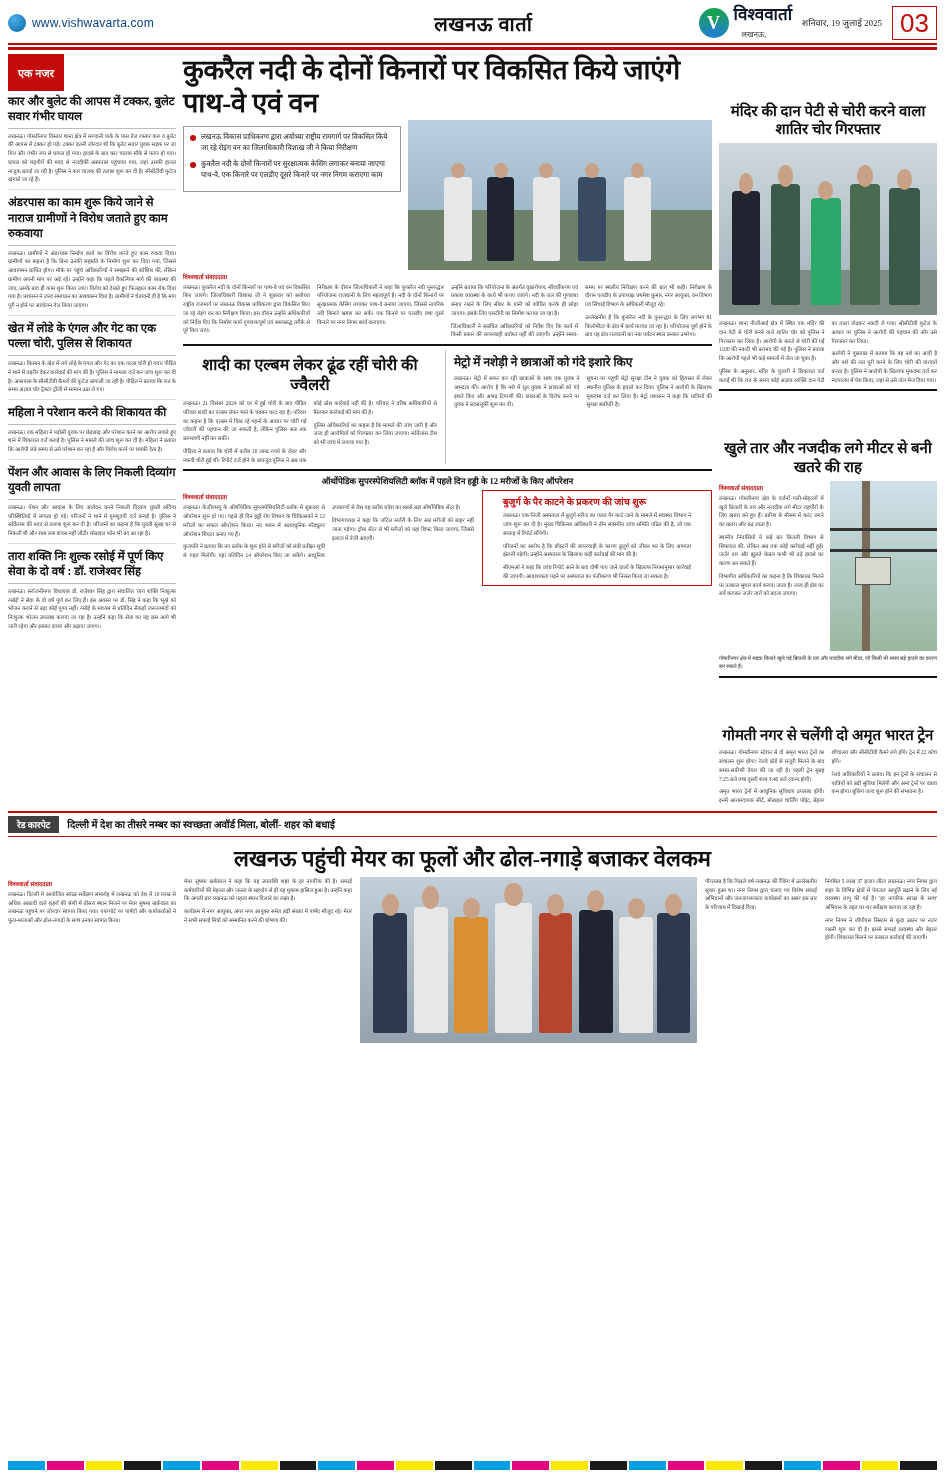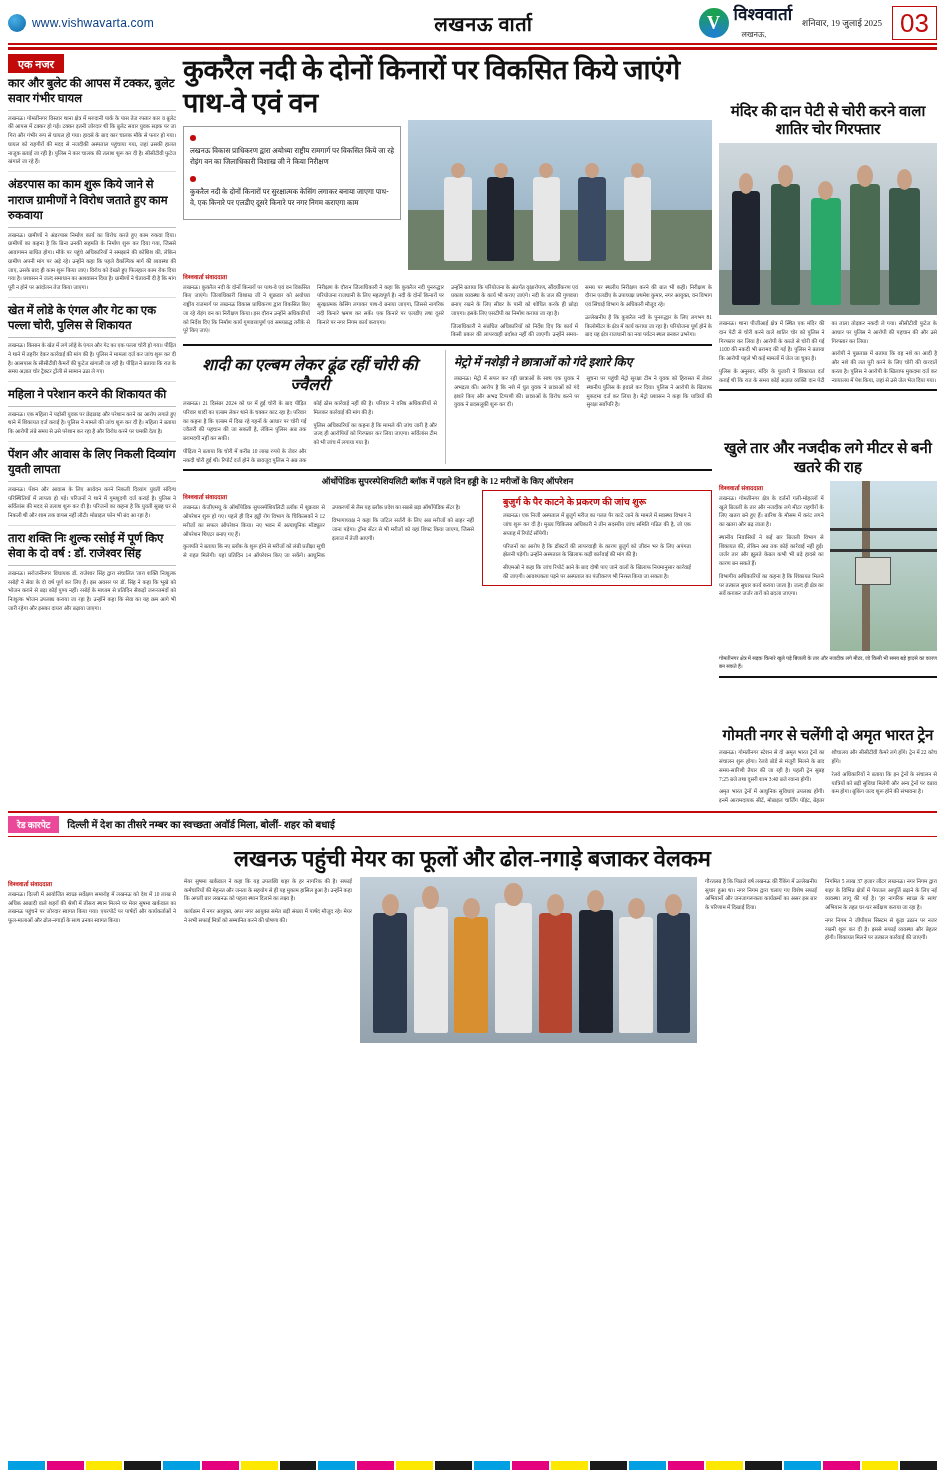--- a/index.html
+++ b/index.html
@@ -23,50 +23,50 @@
 
   .rulebar{height:3px;background:#c20a0a;margin:2px 0 4px 0;}
 
   
   .grid{display:flex;gap:7px;}
   .col-left{width:168px;}
   .col-mid{flex:1;}
   .col-right{width:218px;}
 
   
-  .ek-nazar{display:inline-block;background:#c20a0a;color:#fff;font-size:11px;font-weight:bold;padding:2px 10px;margin-bottom:3px;}
+  .ek-nazar{display:inline-block;background:#c20a0a;color:#fff;font-size:11px;font-weight:bold;padding:11px 10px;margin-bottom:3px;}
   .lb-head{font-size:11.5px;font-weight:bold;line-height:1.35;color:#111;border-bottom:1px solid #bbb;padding-bottom:3px;margin-bottom:3px;}
   .lb-body{font-size:5.4px;line-height:1.62;text-align:justify;color:#333;border-bottom:1px solid #ddd;padding-bottom:5px;margin-bottom:5px;}
   .lb-body.last{border-bottom:none;}
 
   
   .main-head{font-size:27px;font-weight:bold;line-height:1.22;color:#111;letter-spacing:-.2px;}
   .kicker-box{border:1px solid #999;padding:5px 6px;margin:6px 0;font-size:7.2px;line-height:1.6;}
-  .kicker-row{display:flex;gap:5px;margin-bottom:4px;flex-direction:column;}
+  .kicker-row{display:flex;gap:5px;margin-bottom:4px;}
   .dot{width:6px;height:6px;border-radius:50%;background:#c20a0a;flex:0 0 6px;margin-top:3px;}
   .byline{font-size:6px;font-weight:bold;color:#c20a0a;margin:3px 0 2px;}
 
   .cols2{column-count:2;column-gap:7px;}
   .cols4{column-count:4;column-gap:7px;}
   .body-txt{font-size:5.4px;line-height:1.62;text-align:justify;color:#333;}
 
   .photo{background:#9fb2c4;position:relative;overflow:hidden;}
   .photo.p1{height:150px;}
-  .sub-head{font-size:16px;font-weight:bold;line-height:1.25;text-align:center;margin:5px 0 4px;font-style:italic;}
+  .sub-head{font-size:16px;font-weight:bold;line-height:1.25;text-align:center;margin:5px 0 4px;}
   .sub-head.left{text-align:left;}
   .sec-rule{border-top:2px solid #111;margin:5px 0 4px;}
 
   .r-head{font-size:15px;font-weight:bold;line-height:1.25;text-align:center;margin-top:48px;}
   .cap{font-size:5.2px;line-height:1.6;color:#333;text-align:justify;}
 
   .boxed{border:1px solid #c20a0a;padding:4px 20px;}
   .boxed-head{font-size:9.5px;font-weight:bold;color:#c20a0a;margin-bottom:3px;}
 
   .redcarpet{display:flex;align-items:center;gap:8px;border-top:2px solid #c20a0a;border-bottom:1px solid #c20a0a;padding:3px 0;margin-top:6px;}
-  .rc-tag{background:#ec4899;color:#fff;font-size:9px;font-weight:bold;padding:2px 9px;}
+  .rc-tag{background:#404040;color:#fff;font-size:9px;font-weight:bold;padding:2px 9px;}
   .rc-text{font-size:10px;font-weight:bold;color:#111;}
   .big-bottom{font-size:22px;font-weight:bold;text-align:center;margin:5px 0 5px;}
 
   
   .colorbar{position:absolute;left:8px;right:8px;bottom:4px;display:flex;gap:2px;height:9px;}
   .colorbar span{flex:1;}
 
   
   .ph-sky{position:absolute;inset:0;background:linear-gradient(#b9cfe0,#8fa9b9);}
   .ph-ground{position:absolute;left:0;right:0;bottom:0;height:40%;background:#6e7f6a;}

